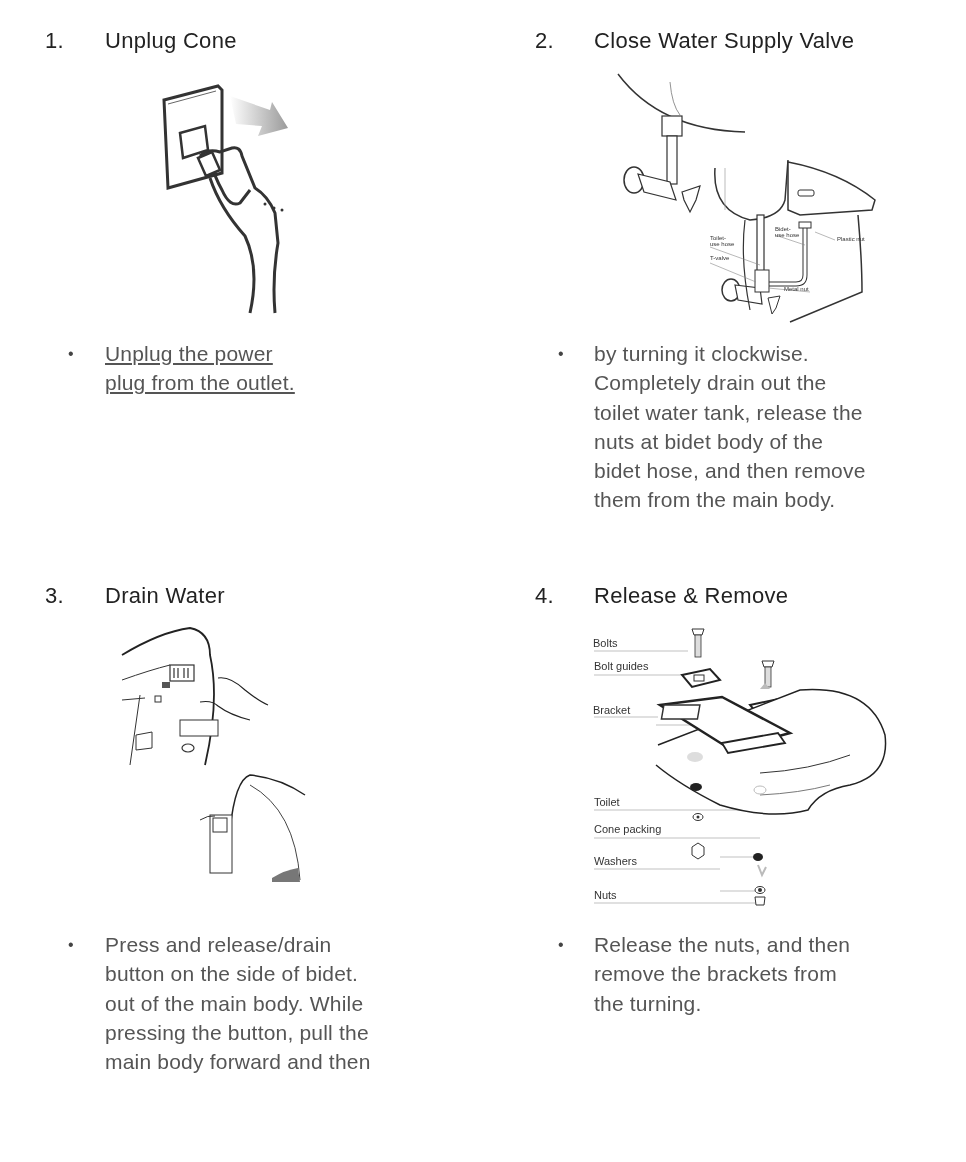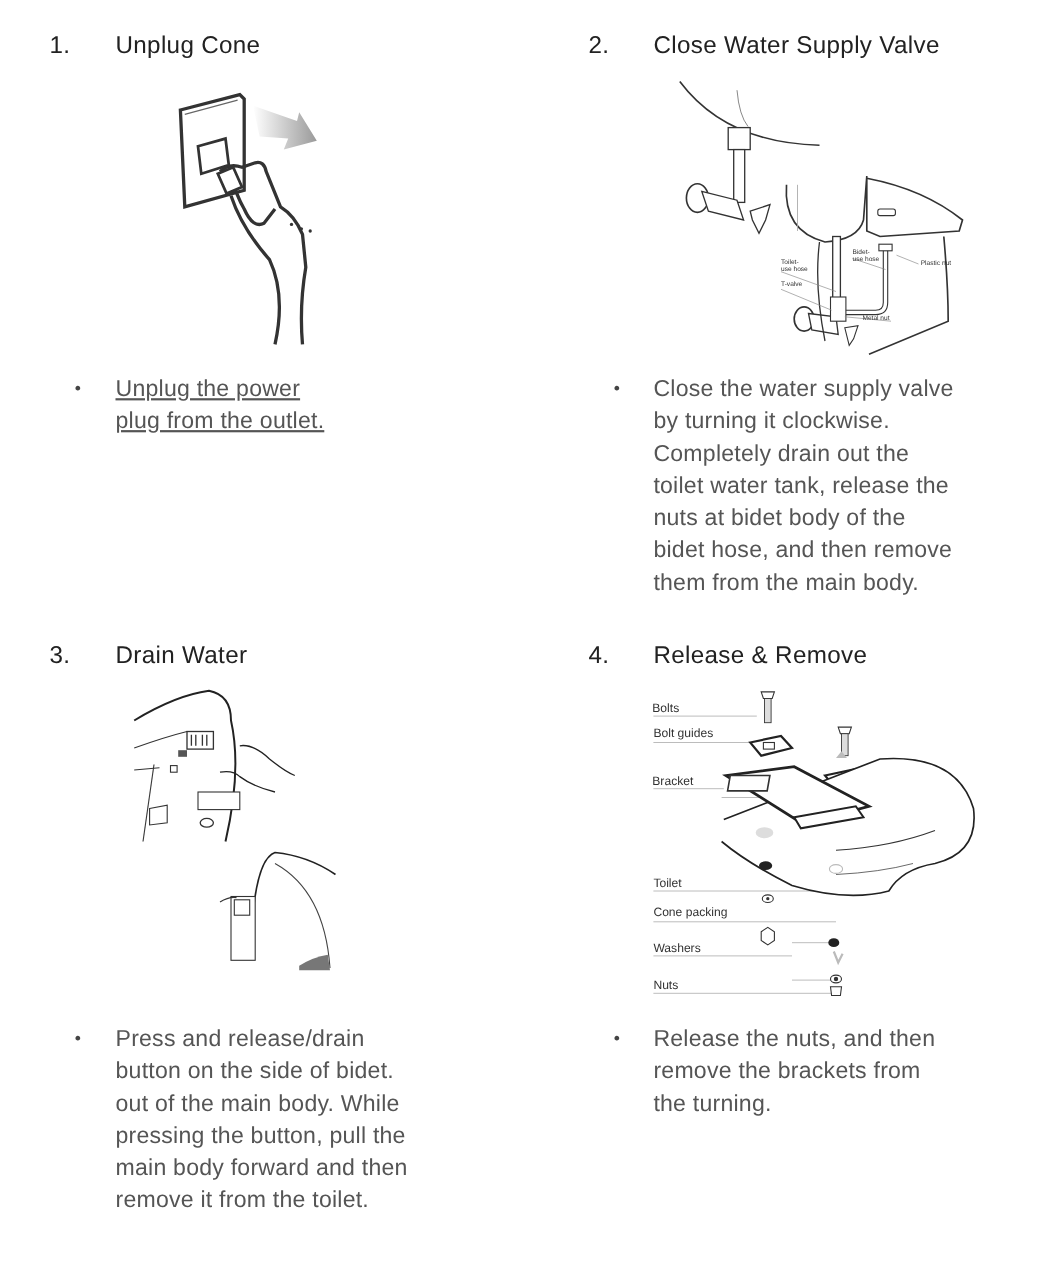--- a/index.html
+++ b/index.html
@@ -108,21 +108,20 @@
       <text class="lbl" x="110" y="186" font-size="6">use hose</text>
       <text class="lbl" x="175" y="171" font-size="6">Bidet-</text>
       <text class="lbl" x="175" y="177" font-size="6">use hose</text>
       <text class="lbl" x="237" y="181" font-size="6">Plastic nut</text>
       <text class="lbl" x="110" y="200" font-size="6">T-valve</text>
       <text class="lbl" x="184" y="231" font-size="6">Metal nut</text>
     </svg>
   </div>
   <span class="bullet" style="left:75px;top:345px;">•</span>
   <div class="desc" style="left:111px;top:339px;width:370px;">
-    <div>Close the water supply valve</div>
     <div>by turning it clockwise.</div>
     <div>Completely drain out the</div>
     <div>toilet water tank, release the</div>
     <div>nuts at bidet body of the</div>
     <div>bidet hose, and then remove</div>
     <div>them from the main body.</div>
   </div>
 </section>
 
 <section class="step" style="left:0;top:560px;width:483px;height:602px;">
@@ -153,21 +152,20 @@
       <path d="M172 258 Q185 250 198 248 L200 262 L172 262 Z" fill="#777"></path>
     </svg>
   </div>
   <span class="bullet" style="left:68px;top:376px;">•</span>
   <div class="desc" style="left:105px;top:370px;width:370px;">
     <div>Press and release/drain</div>
     <div>button on the side of bidet.</div>
     <div>out of the main body. While</div>
     <div>pressing the button, pull the</div>
     <div>main body forward and then</div>
-    <div>remove it from the toilet.</div>
   </div>
 </section>
 
 <section class="step" style="left:483px;top:560px;width:483px;height:602px;">
   <div class="step-num" style="left:52px;top:23px;">4.</div>
   <div class="step-title" style="left:111px;top:23px;">Release &amp; Remove</div>
   <div class="illus" style="left:97px;top:65px;width:320px;height:290px;">
     <svg viewBox="0 0 320 290">
 
       <line x1="14" y1="26" x2="108" y2="26" stroke="#999" stroke-width="0.6"></line>

